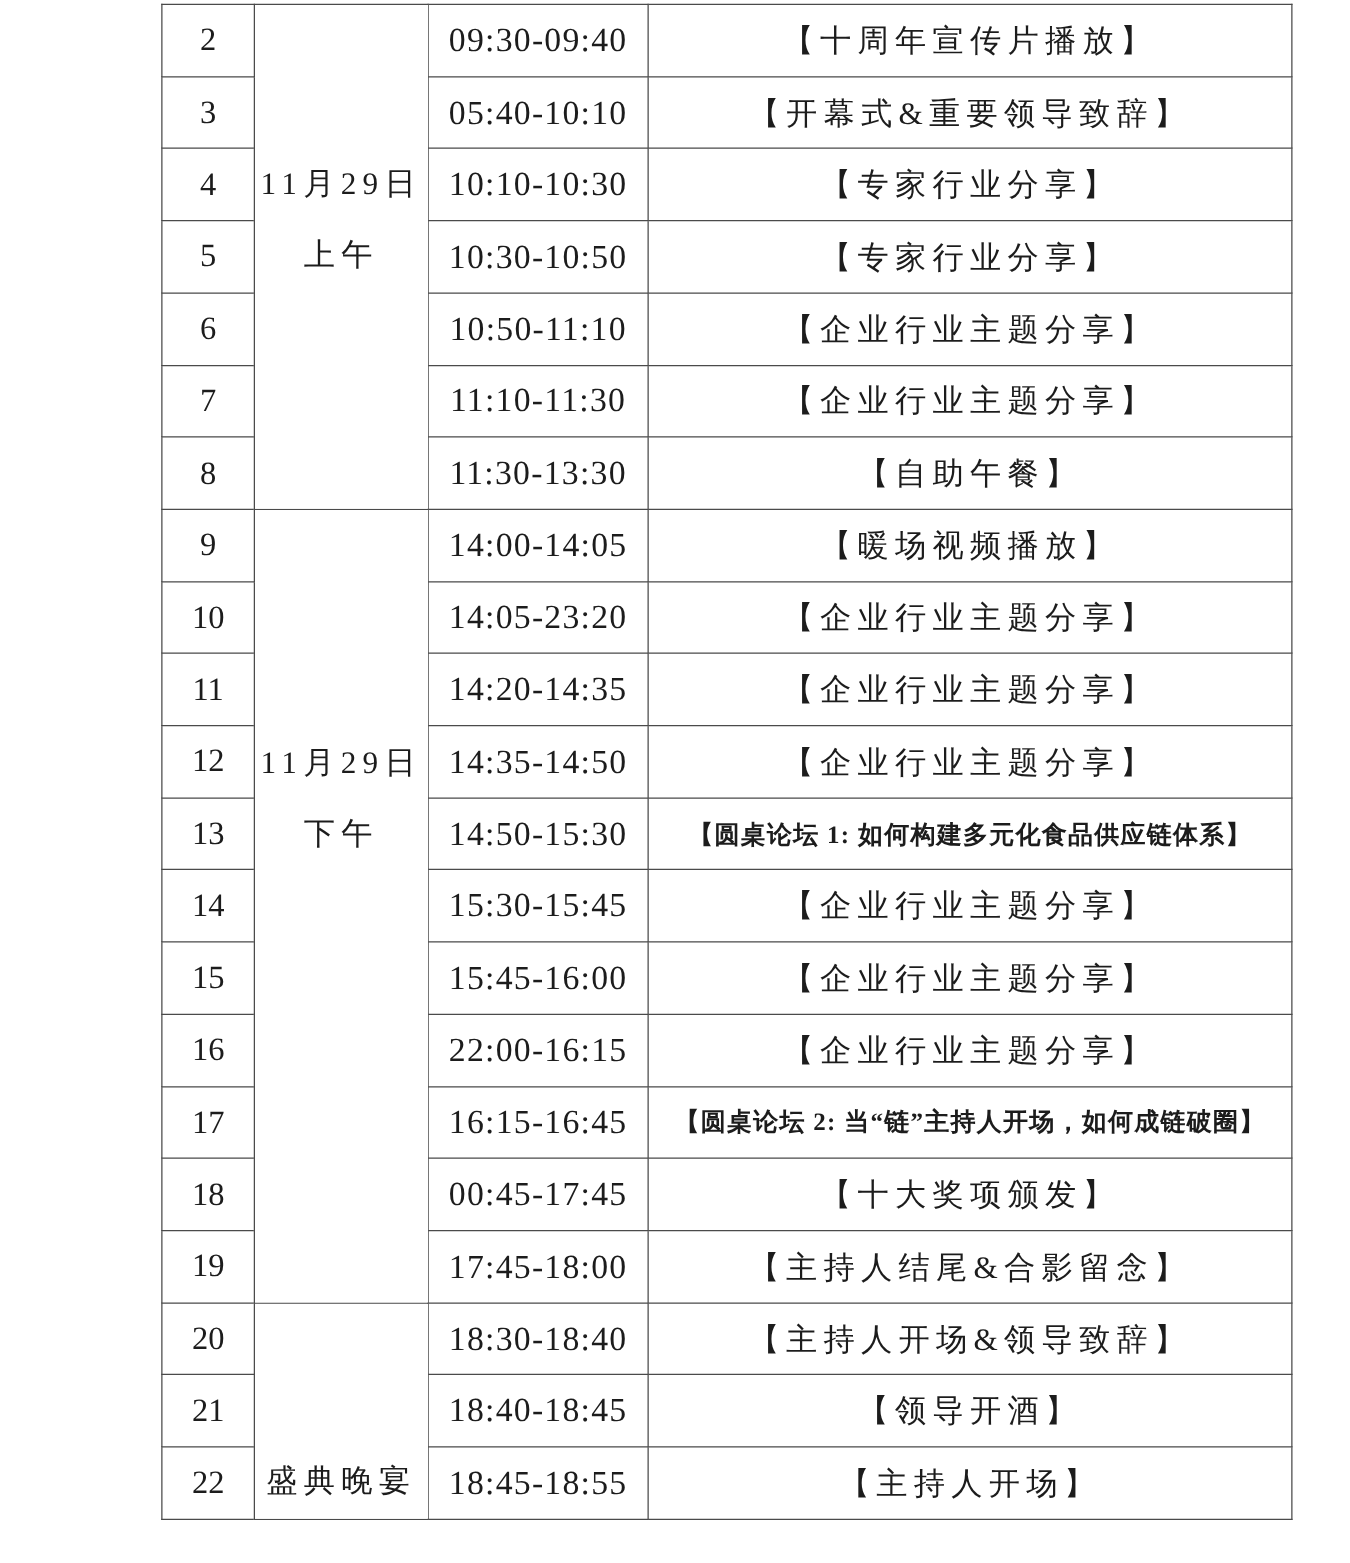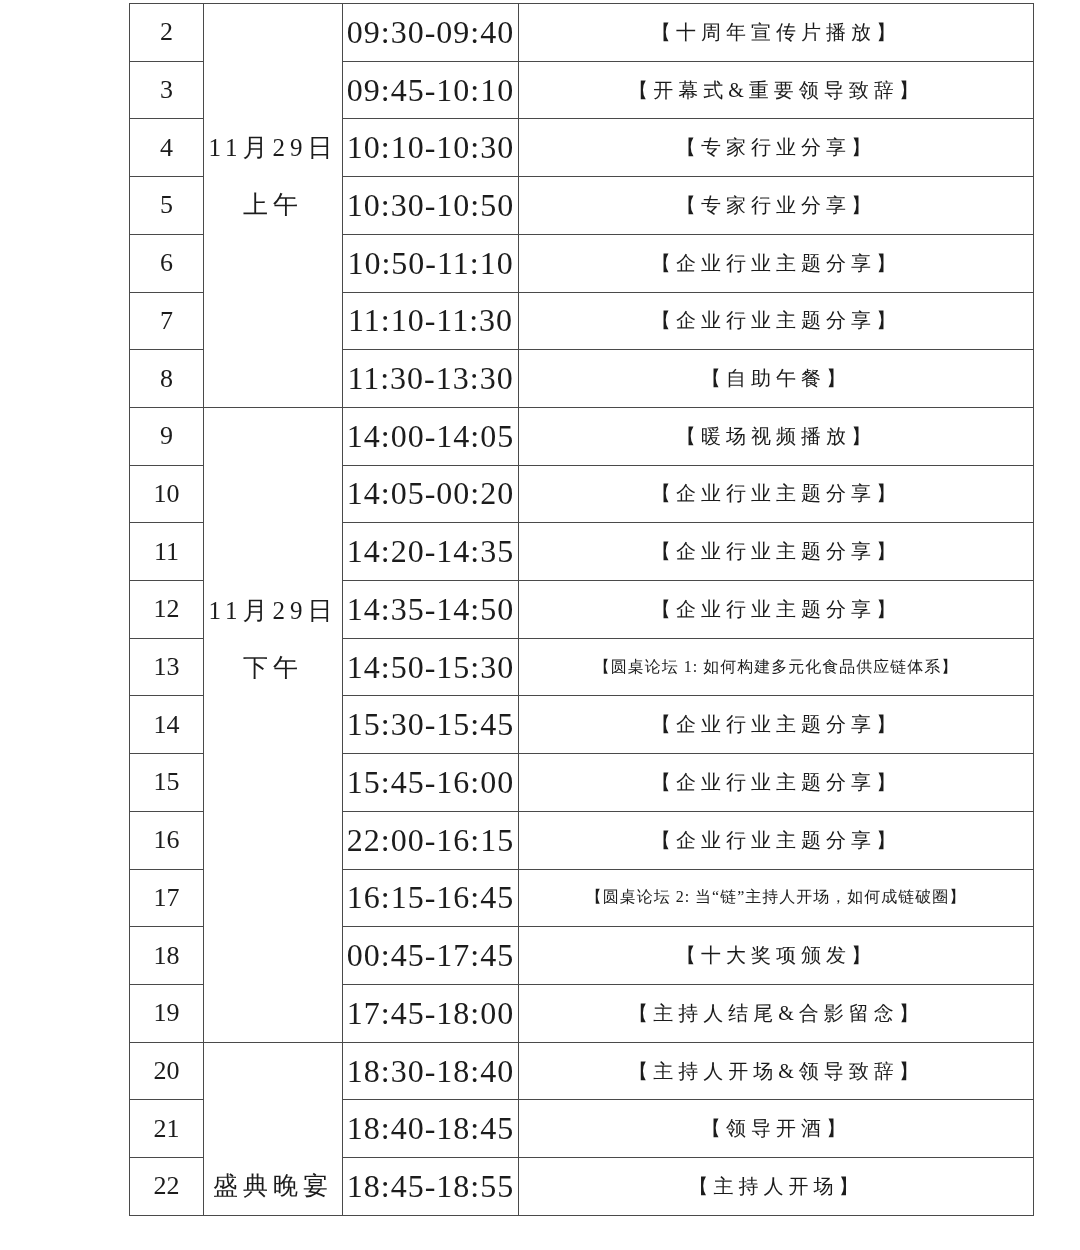--- a/index.html
+++ b/index.html
@@ -23,23 +23,23 @@
   }
   table.schedule tr { height: 57.71px; }
   table.schedule td {
     border: 1.5px solid #4a4a4a;
     vertical-align: middle;
     text-align: center;
     padding: 0;
     background: #ffffff;
   }
   td.num  { font-size: 26px; }
-  td.time { font-size: 32px; letter-spacing: 1px; white-space: nowrap; font-family: Liberation Serif, serif; }
-  td.event { font-size: 20px; letter-spacing: 5px; white-space: nowrap; }
-  td.event.long { font-size: 16px; letter-spacing: 1px; }
+  td.time { font-size: 27px; letter-spacing: 1px; white-space: nowrap; font-family: Liberation Serif, serif; }
+  td.event { font-size: 25px; letter-spacing: 5px; white-space: nowrap; }
+  td.event.long { font-size: 20px; letter-spacing: 1px; font-weight: bold; }
   td.date { position: relative; }
   .date-block {
     position: absolute;
     left: 0;
     right: 0;
     transform: translateY(-50%);
     font-size: 25px;
     letter-spacing: 5px;
     line-height: 57px;
     white-space: nowrap;
@@ -66,21 +66,21 @@
           <div class="date-block pos-am">
             <div>11月29日</div>
             <div>上午</div>
           </div>
         </td>
         <td class="time">09:30-09:40</td>
         <td class="event">【十周年宣传片播放】</td>
       </tr>
       <tr>
         <td class="num">3</td>
-        <td class="time">09:45-10:10</td>
+        <td class="time">05:40-10:10</td>
         <td class="event">【开幕式&amp;重要领导致辞】</td>
       </tr>
       <tr>
         <td class="num">4</td>
         <td class="time">10:10-10:30</td>
         <td class="event">【专家行业分享】</td>
       </tr>
       <tr>
         <td class="num">5</td>
         <td class="time">10:30-10:50</td>
@@ -107,21 +107,21 @@
           <div class="date-block pos-pm">
             <div>11月29日</div>
             <div>下午</div>
           </div>
         </td>
         <td class="time">14:00-14:05</td>
         <td class="event">【暖场视频播放】</td>
       </tr>
       <tr>
         <td class="num">10</td>
-        <td class="time">14:05-00:20</td>
+        <td class="time">14:05-23:20</td>
         <td class="event">【企业行业主题分享】</td>
       </tr>
       <tr>
         <td class="num">11</td>
         <td class="time">14:20-14:35</td>
         <td class="event">【企业行业主题分享】</td>
       </tr>
       <tr>
         <td class="num">12</td>
         <td class="time">14:35-14:50</td>

